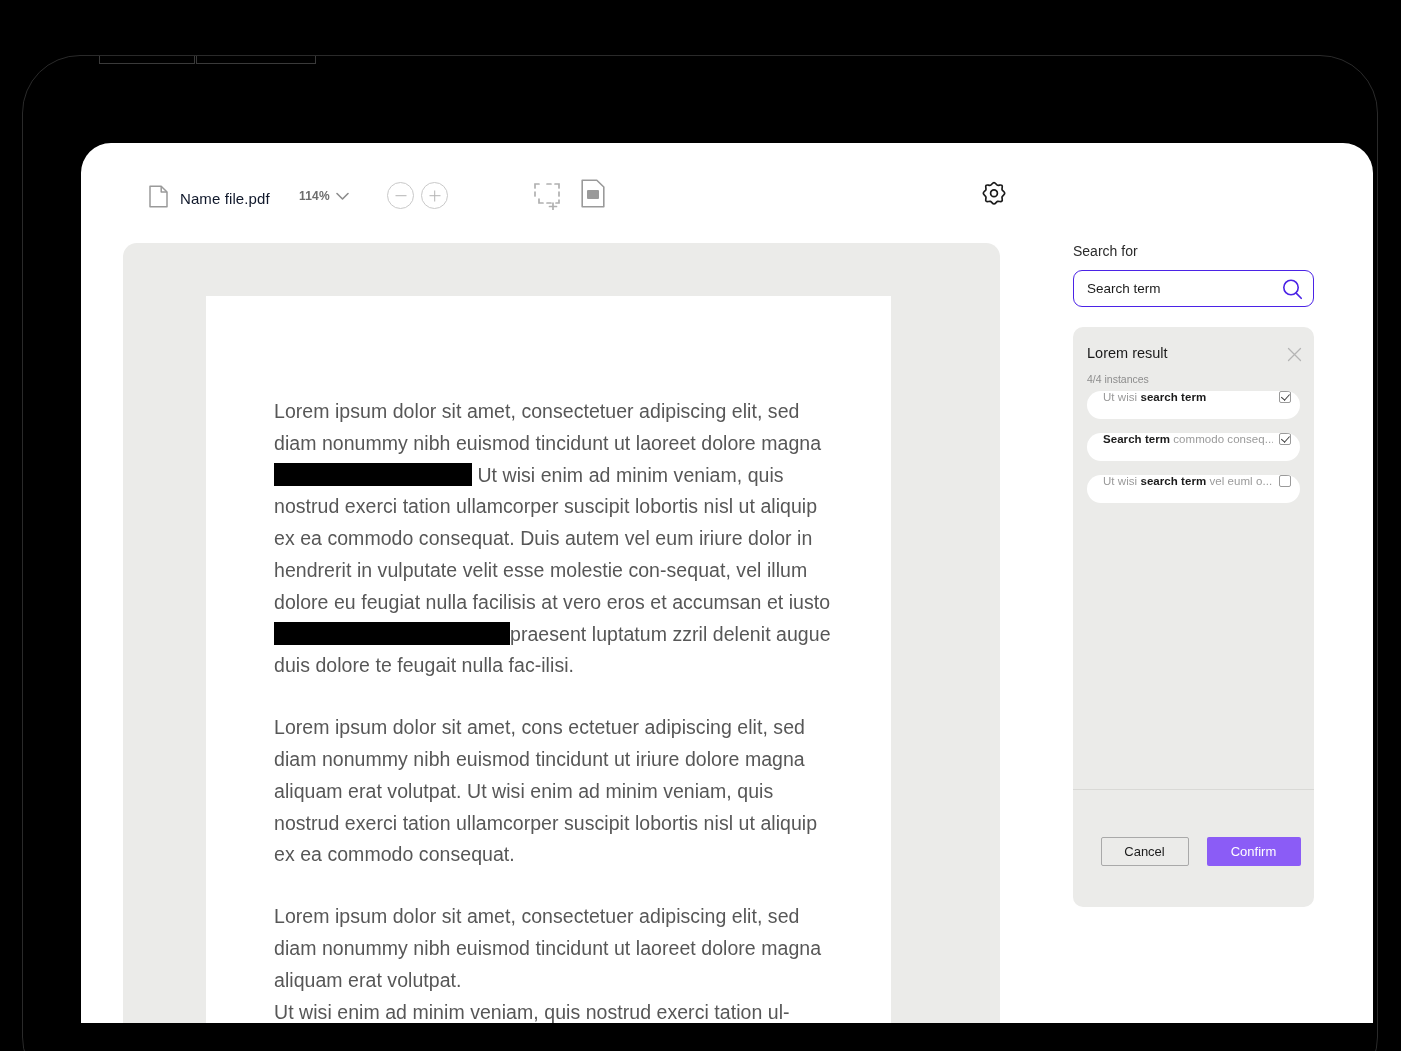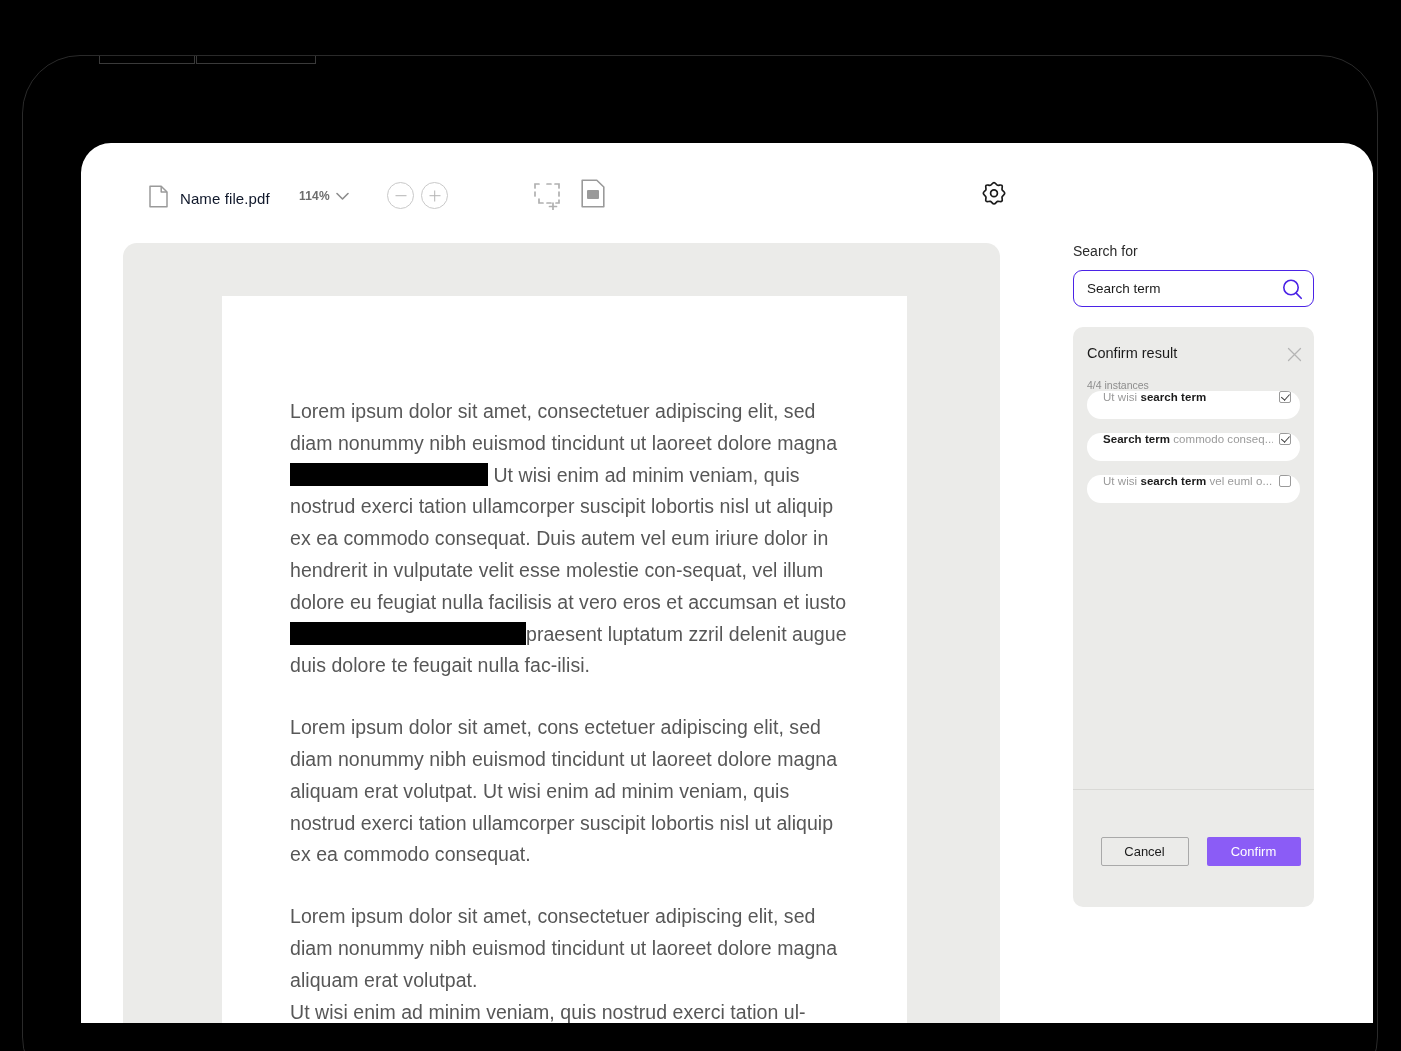--- a/index.html
+++ b/index.html
@@ -116,21 +116,21 @@
     left: 42px;
     top: 100px;
     width: 877px;
     height: 780px;
     background: #ebebe9;
     border-radius: 14px 14px 0 0;
     overflow: hidden;
   }
   #page {
     position: absolute;
-    left: 99px;
+    left: 83px;
     top: 53px;
     width: 685px;
     height: 740px;
     background: #ffffff;
   }
   #page-body {
     position: absolute;
     left: 68px;
     top: 100px;
     width: 560px;
@@ -212,21 +212,21 @@
     left: 14px; top: 18px;
     right: 12px;
   }
   #results-title {
     font-size: 14.5px;
     color: #1b1b1b;
   }
   #results-count {
     font-size: 10.5px;
     color: #8d8d8d;
-    margin-top: 18px;
+    margin-top: 12px;
   }
   #results-close {
     position: absolute;
     right: 0; top: 2px;
     cursor: pointer;
     line-height: 0;
   }
   #results-list {
     position: absolute;
     left: 14px; top: 64px;
@@ -371,21 +371,21 @@
         </span>
       </div>
     </div>
 
     <div id="viewer">
       <div id="page">
         <div id="page-body">
 
           <p class="para"><span>Lorem ipsum dolor sit amet, consectetuer adipiscing elit, sed diam nonummy nibh euismod tincidunt ut laoreet dolore magna </span><span class="redact r1"></span><span> Ut wisi enim ad minim veniam, quis nostrud exerci tation ullamcorper suscipit lobortis nisl ut aliquip ex ea commodo consequat. Duis autem vel eum iriure dolor in hendrerit in vulputate velit esse molestie con-sequat, vel illum dolore eu feugiat nulla facilisis at vero eros et accumsan et iusto </span><span class="redact r2"></span><span>praesent luptatum zzril delenit augue duis dolore te feugait nulla fac-ilisi.</span></p>
 
-          <p class="para">Lorem ipsum dolor sit amet, cons ectetuer adipiscing elit, sed diam nonummy nibh euismod tincidunt ut laoreet dolore magna aliquam erat volutpat. Ut wisi enim ad minim veniam, quis nostrud exerci tation ullamcorper suscipit lobortis nisl ut aliquip ex ea commodo consequat.</p>
+          <p class="para">Lorem ipsum dolor sit amet, cons ectetuer adipiscing elit, sed diam nonummy nibh euismod tincidunt ut iriure dolore magna aliquam erat volutpat. Ut wisi enim ad minim veniam, quis nostrud exerci tation ullamcorper suscipit lobortis nisl ut aliquip ex ea commodo consequat.</p>
 
           <p class="para tight">Lorem ipsum dolor sit amet, consectetuer adipiscing elit, sed diam nonummy nibh euismod tincidunt ut laoreet dolore magna aliquam erat volutpat.</p>
 
           <p class="para tight">Ut wisi enim ad minim veniam, quis nostrud exerci tation ul-</p>
 
         </div>
       </div>
     </div>
 
     <div id="sidebar">
@@ -398,21 +398,21 @@
           <svg width="21" height="21" viewBox="0 0 21 21" fill="none">
             <circle cx="9" cy="9" r="7.2" stroke="#4b23e6" stroke-width="1.6"></circle>
             <path d="M14.2 14.6l5 5.2" stroke="#4b23e6" stroke-width="1.6" stroke-linecap="round"></path>
           </svg>
         </span>
       </div>
 
       <div id="results-card">
 
         <div id="results-head">
-          <div id="results-title">Confirm result</div>
+          <div id="results-title">Lorem result</div>
           <div id="results-count">4/4 instances</div>
           <span id="results-close">
             <svg width="15" height="15" viewBox="0 0 15 15" fill="none">
               <path d="M1.5 1.5l12 12M13.5 1.5l-12 12" stroke="#b5b5b5" stroke-width="1.3" stroke-linecap="round"></path>
             </svg>
           </span>
         </div>
 
         <div id="results-list">
 

